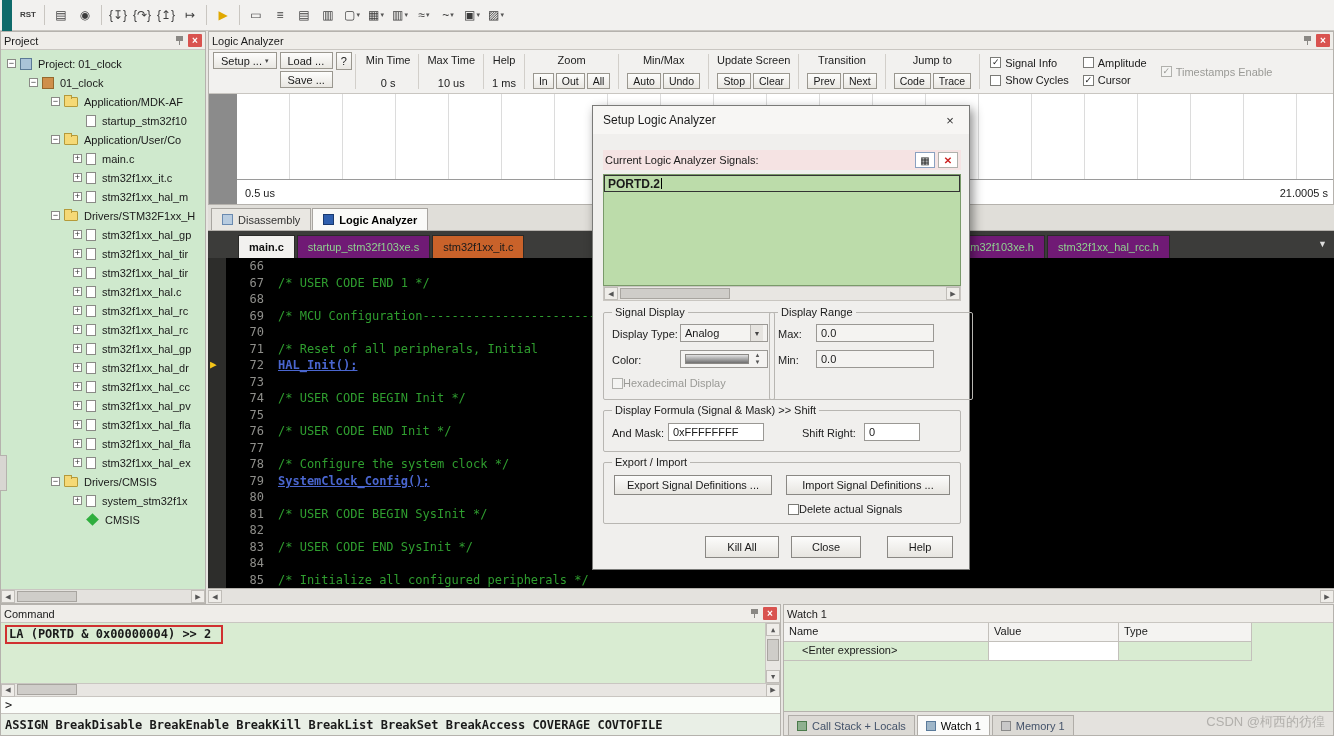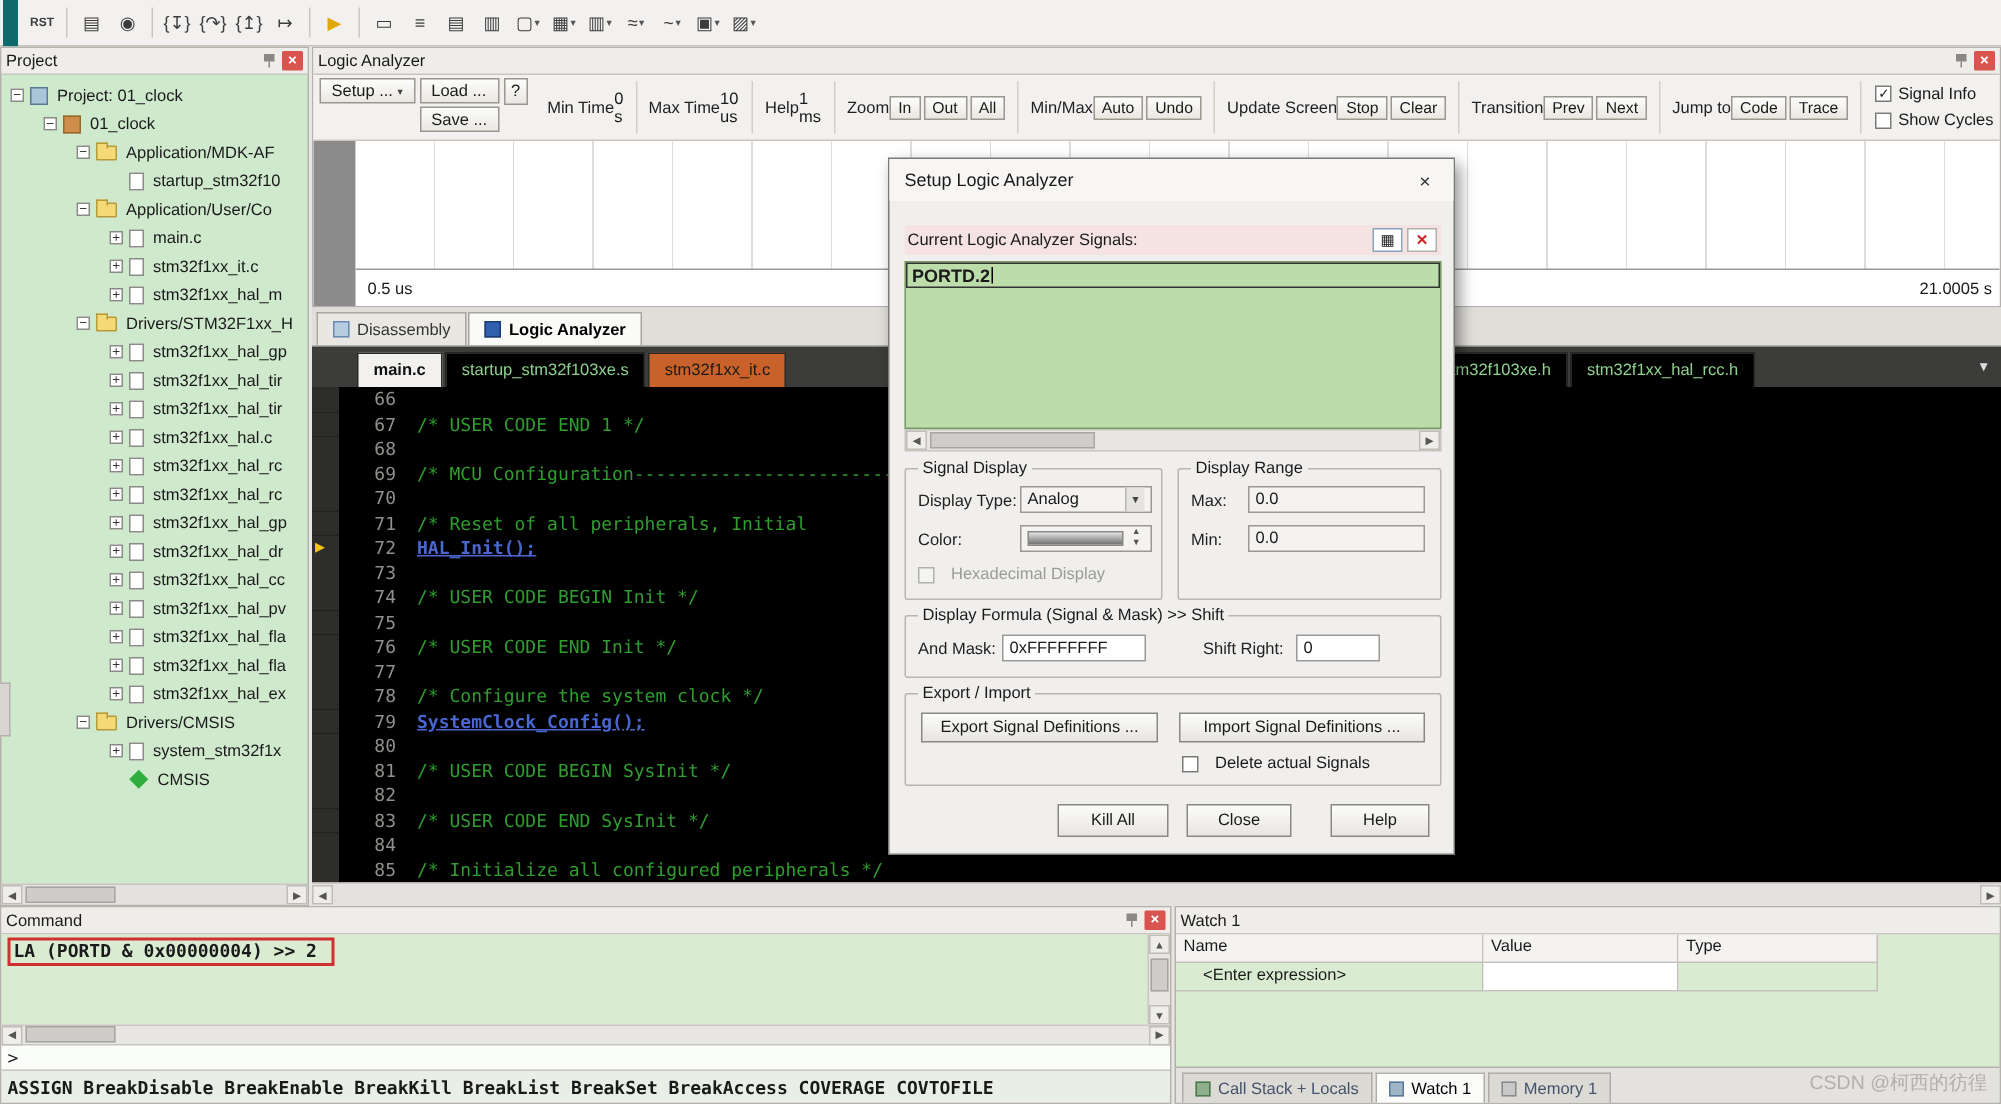--- a/index.html
+++ b/index.html
@@ -46,21 +46,21 @@
 
 
 #lapanel{position:absolute;left:208px;top:31px;width:1126px;height:174px;background:#fff;border:1px solid #b5b2ad;display:flex;flex-direction:column}
 #latoolbar{height:44px;background:#f2f1ef;border-bottom:1px solid #c9c6c1;display:flex;align-items:stretch;padding:2px 4px;gap:2px;flex:none}
 .la-cluster{display:flex;align-items:flex-start;gap:3px}
 .la-col{display:flex;flex-direction:column;gap:2px;justify-content:center}
 .labtn2{height:17px;padding:0 7px;border:1px solid #9a978f;background:linear-gradient(#fdfdfc,#e9e7e2);font-size:11px;display:inline-flex;align-items:center;gap:3px;white-space:nowrap}
 .labtn2 .caret{font-size:7px;color:#444}
 .laq{width:16px;height:18px;border:1px solid #9a978f;background:linear-gradient(#fdfdfc,#e9e7e2);display:inline-flex;align-items:center;justify-content:center;font-size:11px}
 #la-groups{display:flex;align-items:stretch}
-.lagrp{display:flex;flex-direction:row;align-items:center;justify-content:space-between;padding:2px 7px}
+.lagrp{display:flex;flex-direction:column;align-items:center;justify-content:space-between;padding:2px 7px}
 .lalab{font-size:11px;color:#222;white-space:nowrap}
 .larow{display:flex;gap:2px;align-items:center}
 .laval{font-size:11px}
 .labtn{padding:1px 5px;border:1px solid #9a978f;background:linear-gradient(#fdfdfc,#e9e7e2);font-size:10.5px;white-space:nowrap}
 .lasep{width:1px;background:#d2cfca;margin:2px 1px}
 #la-checks{display:flex}
 .lacol{display:flex;flex-direction:column;justify-content:space-around;padding:2px 7px}
 .lacb{display:flex;align-items:center;gap:4px;white-space:nowrap}
 .cbx{width:11px;height:11px;border:1px solid #7a7a76;background:#fff;font-size:9px;line-height:9px;text-align:center;color:#222;flex:none}
 .lacb.dis .cbl{color:#9a9a96}
@@ -77,21 +77,21 @@
 .dtab{display:inline-flex;align-items:center;gap:5px;height:22px;padding:0 10px;border:1px solid #a8a5a0;border-bottom:none;background:#e9e7e2;font-size:11px;color:#333}
 .dtab.act{background:#fafaf8;font-weight:bold;color:#000}
 .dticon{width:11px;height:11px;display:inline-block;flex:none}
 .dticon.disassembly{background:#b8cce0;border:1px solid #6a8ab0}
 .dticon.logic{background:#2f5fae;border:1px solid #1a3a70}
 
 
 #edtabs{position:absolute;left:208px;top:231px;width:1126px;height:27px;background:#3c3c3a;display:flex;align-items:flex-end;padding-left:30px}
 .etab{height:23px;display:inline-flex;align-items:center;padding:0 10px;font-size:11px;margin-right:2px;border:1px solid #2a2a28;border-bottom:none;white-space:nowrap}
 .etab.active{background:#f2f1ef;color:#111;font-weight:bold}
-.etab.dark{background:#000000;color:#8fd08f}
+.etab.dark{background:#701a75;color:#8fd08f}
 .etab.highlight{background:#c9622a;color:#1a1a1a}
 .etab-spacer{height:23px;display:inline-block}
 #tabdrop{position:absolute;right:7px;top:8px;color:#ddd;font-size:9px}
 
 
 #editor{position:absolute;left:208px;top:258px;width:1126px;height:330px;background:#000;overflow:hidden;font-family:"DejaVu Sans Mono",monospace;font-size:12px}
 .eline{display:flex;height:16.5px;align-items:center;white-space:pre}
 .emargin{width:18px;height:100%;background:#2d2d2b;flex:none;position:relative}
 .curarrow{position:absolute;left:2px;top:2px;color:#f5c518;font-size:11px;line-height:1}
 .enum{width:52px;flex:none;text-align:right;padding-right:14px;color:#8f8f8b}
@@ -143,31 +143,31 @@
 .sicon{width:20px;height:16px;border:1px solid #8aa0c0;background:#fff;margin-right:3px;display:flex;align-items:center;justify-content:center;font-size:10px;flex:none}
 .sicon.del{color:#c22;border-color:#b0b0ac;font-weight:bold}
 .siglist{position:absolute;left:10px;top:40px;width:358px;height:112px;background:#bcdcaa;border:1px solid #7a9a6a}
 .sigitem{height:17px;border:1px solid #333;display:flex;align-items:center;padding-left:3px;font-weight:bold;font-size:12px}
 .caretbar{width:1px;height:11px;background:#000;margin-left:1px}
 .sigscroll{position:absolute;left:10px;top:152px;width:358px;height:15px;background:#e8e6e2;border:1px solid #c9c6c1;display:flex;align-items:center;justify-content:space-between}
 .sigscroll .thumb{position:absolute;left:16px;top:1px;width:110px;height:11px;background:#cfcdc9;border:1px solid #a8a5a0}
 .grp{position:absolute;border:1px solid #b8b6b2;border-radius:2px}
 .grp .gt{position:absolute;top:-7px;left:8px;background:#f0efed;padding:0 3px;font-size:11px}
 #grp-sig{left:10px;top:178px;width:172px;height:88px}
-#grp-rng{left:192px;top:178px;width:176px;height:88px}
+#grp-rng{left:176px;top:178px;width:204px;height:88px}
 #grp-for{left:10px;top:276px;width:358px;height:42px}
 #grp-exp{left:10px;top:328px;width:358px;height:62px}
 .flabel{position:absolute;font-size:11px;color:#222;white-space:nowrap}
 .flabel.dis{color:#9a9a96}
 .fbox{position:absolute;height:18px;border:1px solid #9a9894;background:#f4f3f1;font-size:11px;display:flex;align-items:center;padding:0 4px}
 .fbox.white{background:#fff}
 .selcaret{margin-left:auto;width:13px;height:16px;background:#e6e4e0;border-left:1px solid #b8b6b2;display:flex;align-items:center;justify-content:center;font-size:7px;color:#444}
 .colorbar{flex:1;height:10px;background:linear-gradient(#e2e2e2,#707070);border:1px solid #8a8884}
 .spin{margin-left:3px;width:11px;display:flex;flex-direction:column;align-items:center;justify-content:center;font-size:6px;color:#555;line-height:1.1}
-.dcb{position:absolute;display:flex;gap:11px;align-items:center;white-space:nowrap}
+.dcb{position:absolute;display:flex;gap:0;align-items:center;white-space:nowrap}
 .dbtn{position:absolute;height:20px;border:1px solid #8a8884;background:linear-gradient(#fcfcfb,#e7e5e0);font-size:11px;display:flex;align-items:center;justify-content:center;white-space:nowrap}
 </style>
 </head>
 <body>
 
 <div id="topbar" data-name="debug-toolbar">
   <div id="corner" data-name="window-corner-accent"></div>
   <span id="tb" style="display:flex;align-items:center;gap:2px" data-name="toolbar-buttons">
       <span class="tbtn" data-name="reset-icon">
         <span class="g" data-name="reset-icon-glyph">RST</span>

